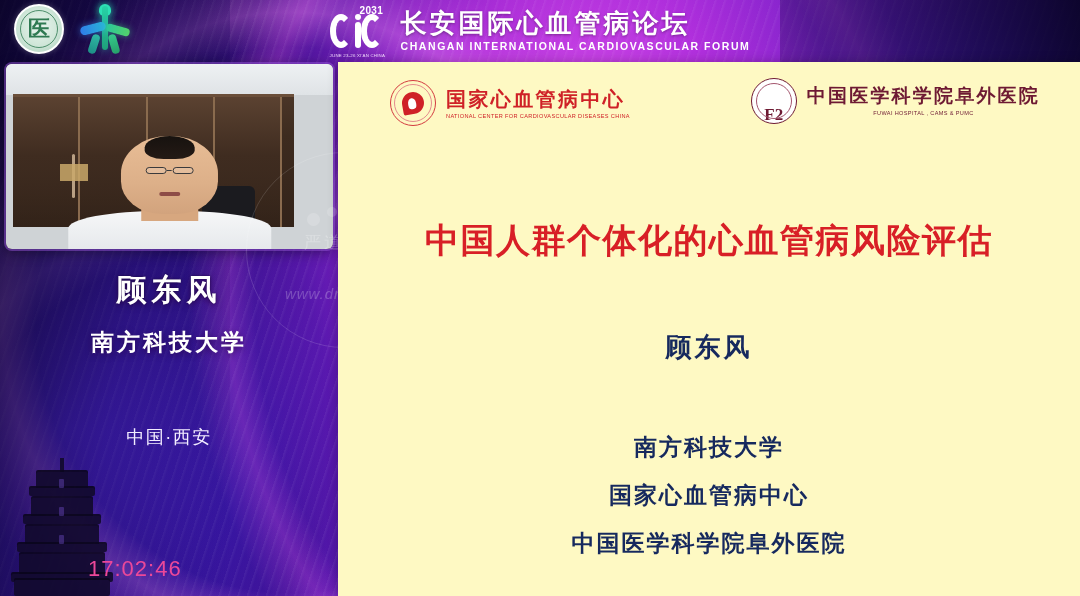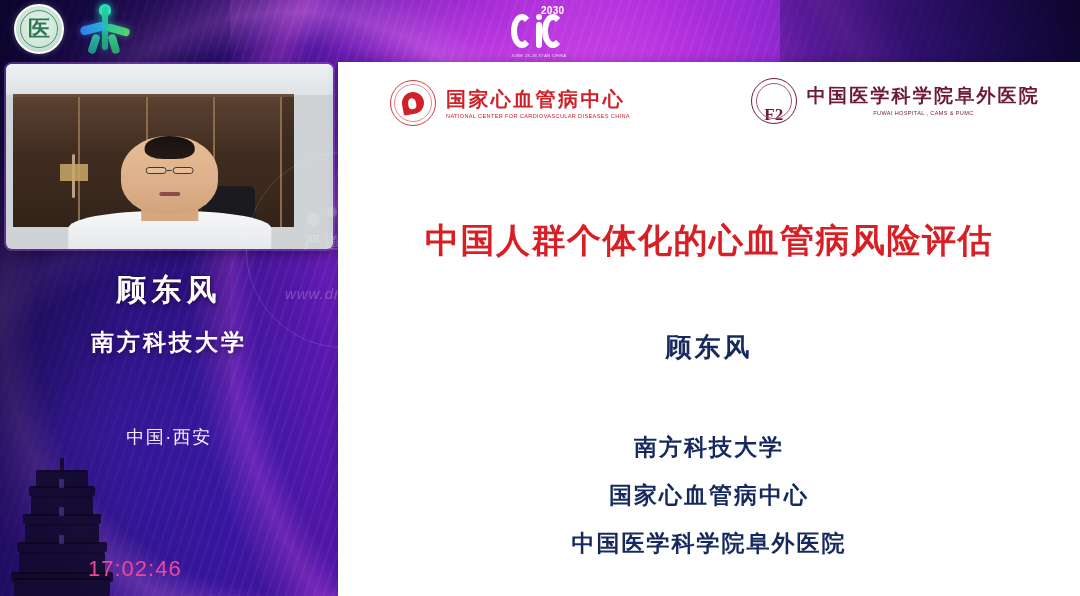--- a/index.html
+++ b/index.html
@@ -150,21 +150,21 @@
     border-radius:50%; border:1.6px solid rgba(255,255,255,.30); opacity:.45; }
   .wm-inner{ position:absolute; inset:16px; border-radius:50%; }
   .wm-cn{ position:absolute; left:0; right:0; top:78px; text-align:center; font-size:17px;
     color:rgba(255,255,255,.55); letter-spacing:3px; }
   .wm-url{ position:absolute; left:0; right:0; top:132px; text-align:center; font-size:15px;
     color:rgba(255,255,255,.50); letter-spacing:1px; font-style:italic; }
   .wm-dots{ position:absolute; left:60px; top:54px; width:70px; height:28px; }
   .wm-dots i{ position:absolute; border-radius:50%; background:rgba(255,255,255,.38); }
 
   
-  .slide{ position:absolute; left:338px; top:62px; width:742px; height:534px; background:#ffffff; z-index:8;
+  .slide{ position:absolute; left:338px; top:62px; width:742px; height:534px; background:#fef9c3; z-index:8;
     box-shadow:0 0 10px rgba(0,0,0,.25); }
   .slide-logos{ position:absolute; left:0; top:12px; width:100%; height:56px; }
 
   .lg-nccd{ position:absolute; left:52px; top:6px; display:flex; align-items:center; gap:10px; }
   .nccd-seal{ width:46px; height:46px; border-radius:50%; border:1.6px solid #d33a3f; position:relative;
     display:flex; align-items:center; justify-content:center; }
   .nccd-seal:before{ content:""; position:absolute; inset:3px; border-radius:50%; border:1px solid #e48b8e; }
   .nccd-seal .heart{ width:22px; height:22px; border-radius:50% 50% 50% 10%; background:#cf2127; transform:rotate(-10deg);
      position:relative; }
   .nccd-seal .heart:after{ content:""; position:absolute; left:6px; top:6px; width:8px; height:11px;
@@ -235,22 +235,26 @@
         <span class="legR"></span>
       </div>
     </div>
 
     <div class="hdr-center">
       <div class="cic-mark">
         <span class="cic-c a"></span>
         <span class="cic-idot"></span>
         <span class="cic-i"></span>
         <span class="cic-c b"></span>
-        <span class="cic-year">2030</span>
+        <span class="cic-year">2031</span>
         <span class="cic-sub">JUNE 23-26  XI'AN CHINA</span>
+      </div>
+      <div class="hdr-text">
+        <div class="hdr-cn">长安国际心血管病论坛</div>
+        <div class="hdr-en">CHANGAN INTERNATIONAL CARDIOVASCULAR FORUM</div>
       </div>
     </div>
   </div>
 
   <div class="video">
     <div class="v-wall"></div>
     <div class="v-ceiling"></div>
     <div class="v-cabinet">
       <span class="v-door" style="left:0%;"></span>
       <span class="v-door" style="left:24%;"></span>

